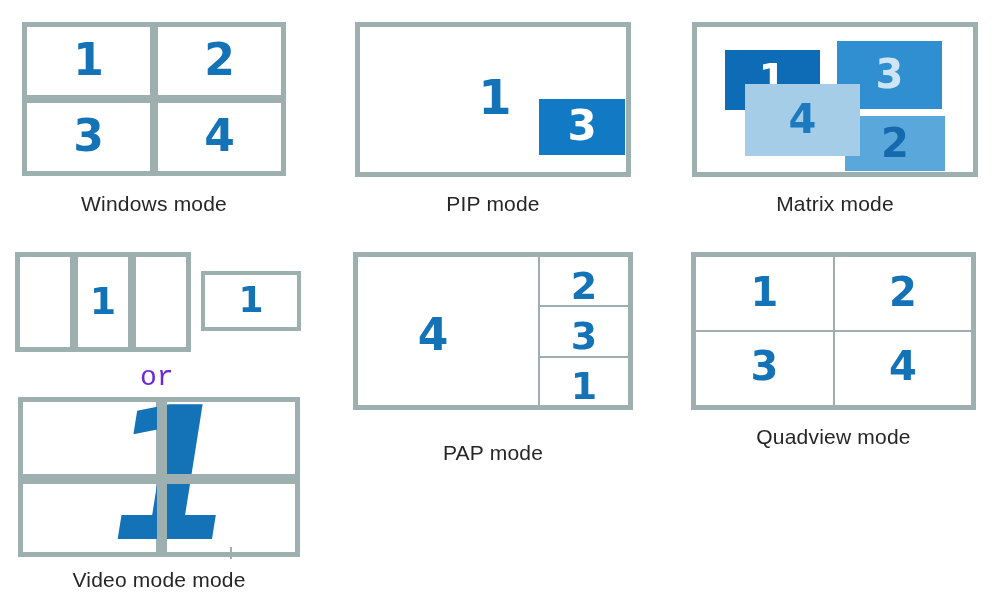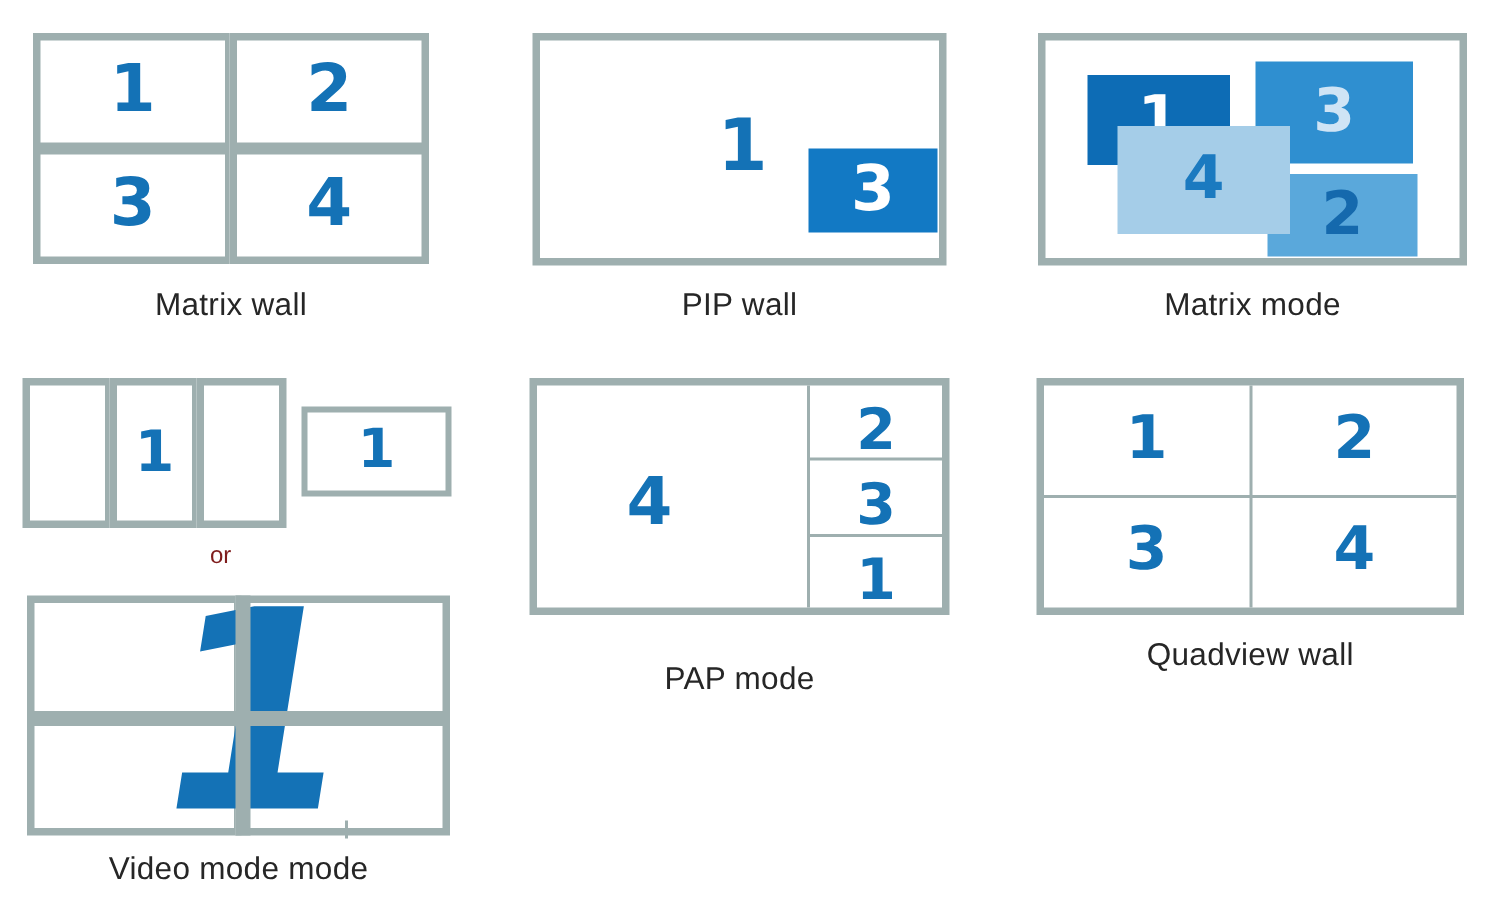--- a/index.html
+++ b/index.html
@@ -103,23 +103,23 @@
     user-select: none;
     pointer-events: none;
   }
   .bezel {
     position: absolute;
     background: #9eafaf;
     pointer-events: none;
   }
   .or-label {
     position: absolute;
-    color: #7f1d1d;
-    font-family: Liberation Sans, sans-serif;
-    font-size: 16px;
+    color: #6d28d9;
+    font-family: Liberation Mono, monospace;
+    font-size: 28px;
   }
   .tick {
     position: absolute;
     background: #9eafaf;
   }
 </style>
 </head>
 <body>
 
 <div class="stage">
@@ -130,31 +130,31 @@
     </div>
     <div class="panel" style="left:153px; top:22px; width:133px; height:78px;">
       <span class="num num-lg" style="left:0; right:0; top:50%; transform:translateY(-52%);">2</span>
     </div>
     <div class="panel" style="left:22px; top:98px; width:133px; height:78px;">
       <span class="num num-lg" style="left:0; right:0; top:50%; transform:translateY(-52%);">3</span>
     </div>
     <div class="panel" style="left:153px; top:98px; width:133px; height:78px;">
       <span class="num num-lg" style="left:0; right:0; top:50%; transform:translateY(-52%);">4</span>
     </div>
-    <div class="caption" style="left:22px; top:192px; width:264px;">Matrix wall</div>
+    <div class="caption" style="left:22px; top:192px; width:264px;">Windows mode</div>
   </div>
 
   <div class="cell">
     <div class="panel" style="left:355px; top:22px; width:276px; height:155px;">
       <span class="num" style="left:110px; top:46px; width:50px; font-size:48px;">1</span>
       <div class="pip-inset" style="left:179px; top:72px; width:86px; height:56px;">
         <span>3</span>
       </div>
     </div>
-    <div class="caption" style="left:355px; top:192px; width:276px;">PIP wall</div>
+    <div class="caption" style="left:355px; top:192px; width:276px;">PIP mode</div>
   </div>
 
   <div class="cell">
     <div class="panel" style="left:692px; top:22px; width:286px; height:155px;">
       <div class="win-rect" style="left:28px; top:23px; width:95px; height:60px; background:#0d6cb5; z-index:1;">
         <span style="color:#ffffff;">1</span>
       </div>
       <div class="win-rect" style="left:140px; top:14px; width:105px; height:68px; background:#2f8fd0; z-index:2;">
         <span style="color:#cfe4f5;">3</span>
       </div>
@@ -217,16 +217,16 @@
 
   <div class="cell">
     <div class="panel" style="left:691px; top:252px; width:285px; height:158px;">
       <div class="divider" style="left:137px; top:0; width:2px; height:148px;"></div>
       <div class="divider" style="left:0; top:73px; width:275px; height:2px;"></div>
       <span class="num num-md" style="left:0; top:15px; width:137px;">1</span>
       <span class="num num-md" style="left:139px; top:15px; width:136px;">2</span>
       <span class="num num-md" style="left:0; top:89px; width:137px;">3</span>
       <span class="num num-md" style="left:139px; top:89px; width:136px;">4</span>
     </div>
-    <div class="caption" style="left:691px; top:425px; width:285px;">Quadview wall</div>
+    <div class="caption" style="left:691px; top:425px; width:285px;">Quadview mode</div>
   </div>
 
 </div>
 
 </body></html>

